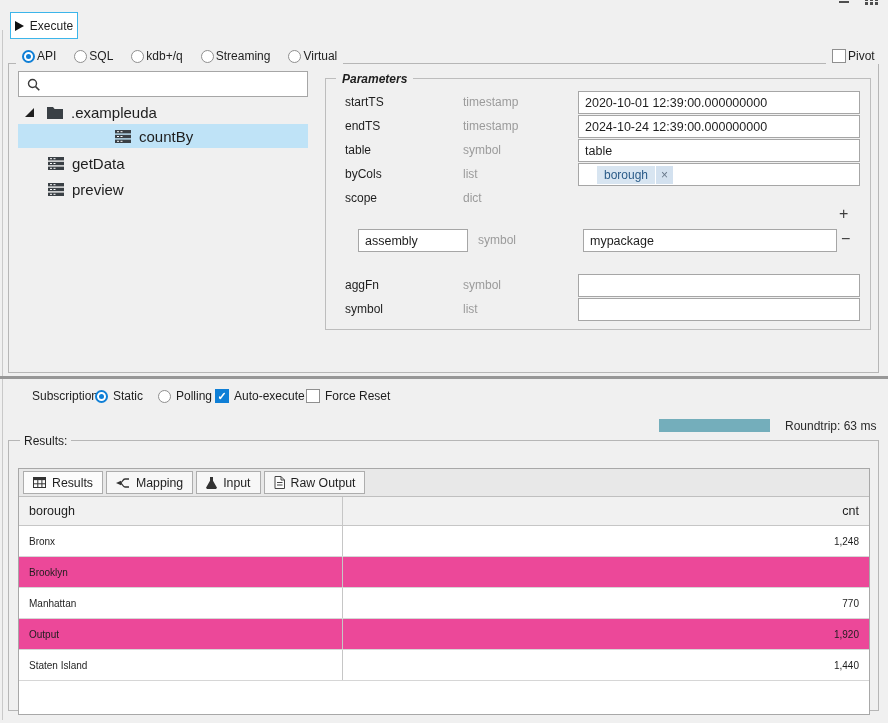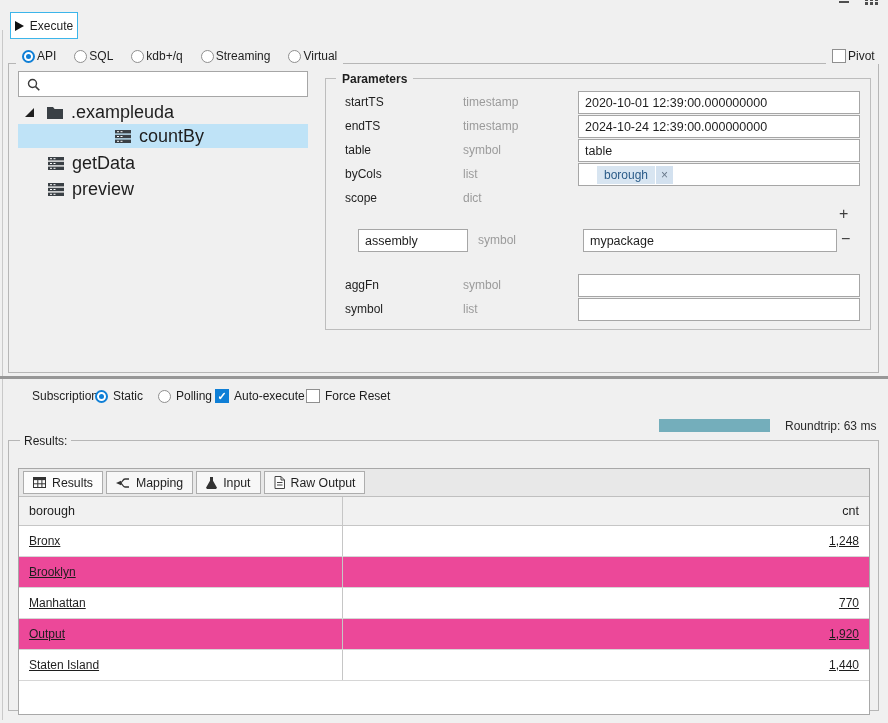--- a/index.html
+++ b/index.html
@@ -31,21 +31,21 @@
   .cb{width:14px;height:14px;border:1px solid #8f8f8f;background:#fff;box-sizing:border-box;flex:none;
       display:flex;align-items:center;justify-content:center;}
   .cb.checked{background:#0f7fd6;border-color:#0f7fd6;}
   .cb.checked::after{content:"\2713";color:#fff;font-size:11px;font-weight:bold;line-height:1;}
 
   
   .search-box{position:absolute;left:18px;top:71px;width:290px;height:26px;background:#fff;
               border:1px solid #a6a6a6;box-sizing:border-box;display:flex;align-items:center;padding-left:8px;gap:6px;}
   .search-box input{border:none;outline:none;flex:1;font:12.5px "Liberation Sans",sans-serif;background:transparent;}
   .tree-row{position:absolute;left:18px;width:290px;height:24px;display:flex;align-items:center;
-            font-size:18px;cursor:pointer;box-sizing:border-box;}
+            font-size:15px;cursor:pointer;box-sizing:border-box;}
   .tree-row.selected{background:#bfe3f7;}
 
   
   .p-name{position:absolute;left:345px;color:#1e1e1e;}
   .p-type{position:absolute;left:463px;color:#9b9b9b;}
   .p-input{position:absolute;left:578px;width:282px;height:23px;border:1px solid #a6a6a6;background:#fff;
            box-sizing:border-box;font:12.5px "Liberation Sans",sans-serif;padding:0 6px;color:#1e1e1e;}
   .chip-box{position:absolute;left:578px;width:282px;height:23px;border:1px solid #a6a6a6;background:#fff;
             box-sizing:border-box;display:flex;align-items:center;padding-left:18px;}
   .chip{display:inline-flex;gap:1px;font-size:12px;}
@@ -64,21 +64,21 @@
   
   .results-panel{position:absolute;left:18px;top:468px;width:852px;height:247px;background:#fff;
                  border:1px solid #a8a8a8;box-sizing:border-box;display:flex;flex-direction:column;}
   .tabbar{height:28px;background:#e8e8e8;border-bottom:1px solid #bfbfbf;display:flex;align-items:center;
           padding-left:4px;gap:3px;box-sizing:border-box;flex:none;}
   .tab{height:23px;background:#f7f7f7;border:1px solid #adadad;box-sizing:border-box;display:inline-flex;
        align-items:center;gap:6px;padding:0 9px;font-size:12.3px;cursor:pointer;}
   .tab.active{background:#fcfcfc;}
   .tbl-header{display:flex;height:28px;background:#f1f1f1;border-bottom:1px solid #c6c6c6;flex:none;
               font-size:12.5px;}
-  .tbl-row{display:flex;height:30px;border-bottom:1px solid #d6d6d6;flex:none;font-size:12px;background:#fff;cursor:default;text-decoration:underline;}
+  .tbl-row{display:flex;height:30px;border-bottom:1px solid #d6d6d6;flex:none;font-size:10px;background:#fff;cursor:default;}
   .tbl-row.alt{background:#ec4899;}
   .col-a{width:324px;border-right:1px solid #c6c6c6;box-sizing:border-box;display:flex;align-items:center;
          padding-left:10px;flex:none;}
   .col-b{flex:1;display:flex;align-items:center;justify-content:flex-end;padding-right:10px;}
 
   svg{display:block;}
 </style>
 </head>
 <body>
 
@@ -209,21 +209,21 @@
             <rect x="5.5" y="6" width="2" height="1"></rect>
             <rect x="2" y="10.8" width="2" height="1"></rect>
             <rect x="5.5" y="10.8" width="2" height="1"></rect>
           </g>
       </svg>
     </span>
     <span style="margin-left:8px;">preview</span>
   </div>
 
   <div class="groupbox" style="left:325px;top:78px;width:546px;height:252px;border-color:#bdbdbd;"></div>
-  <div class="legend-mask" style="left:336px;top:71px;font-weight:bold;">
+  <div class="legend-mask" style="left:336px;top:71px;font-weight:bold;font-style:italic;">
     <span>Parameters</span>
   </div>
 
   <span class="p-name" style="top:95px;">startTS</span>
   <span class="p-type" style="top:95px;">timestamp</span>
   <input class="p-input" style="top: 91px;" value="2020-10-01 12:39:00.000000000">
 
   <span class="p-name" style="top:119px;">endTS</span>
   <span class="p-type" style="top:119px;">timestamp</span>
   <input class="p-input" style="top: 115px;" value="2024-10-24 12:39:00.000000000">

